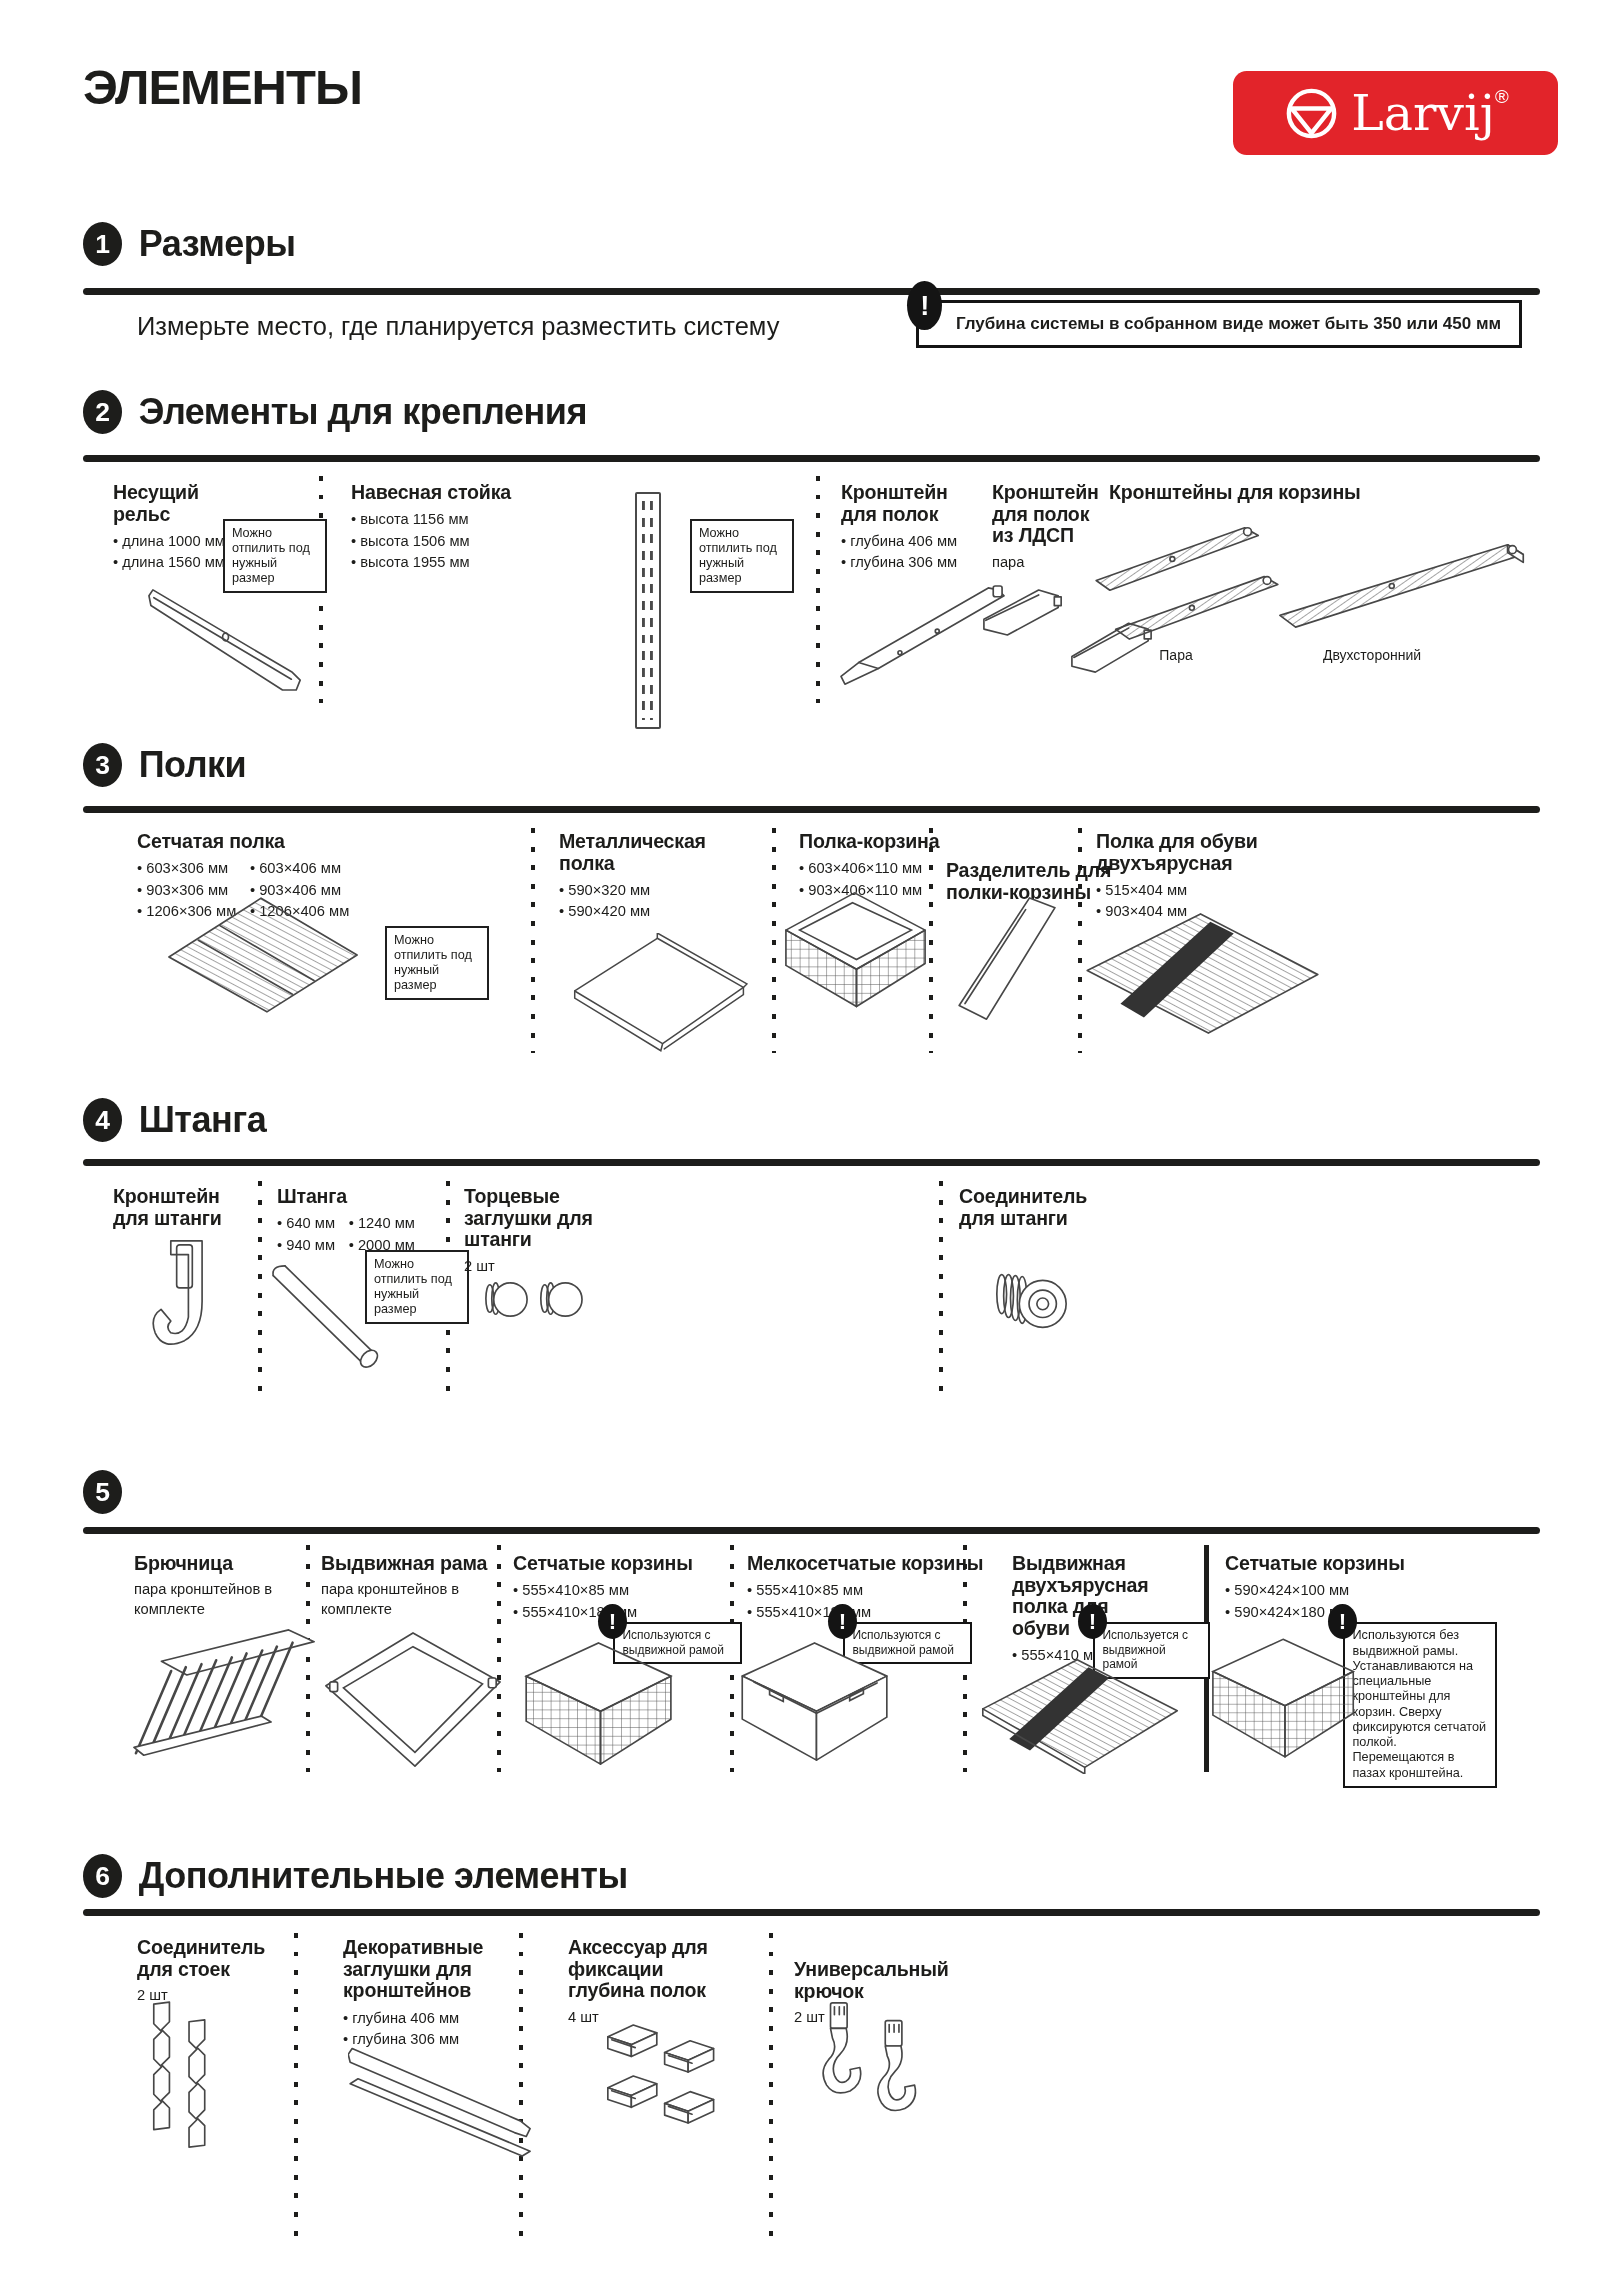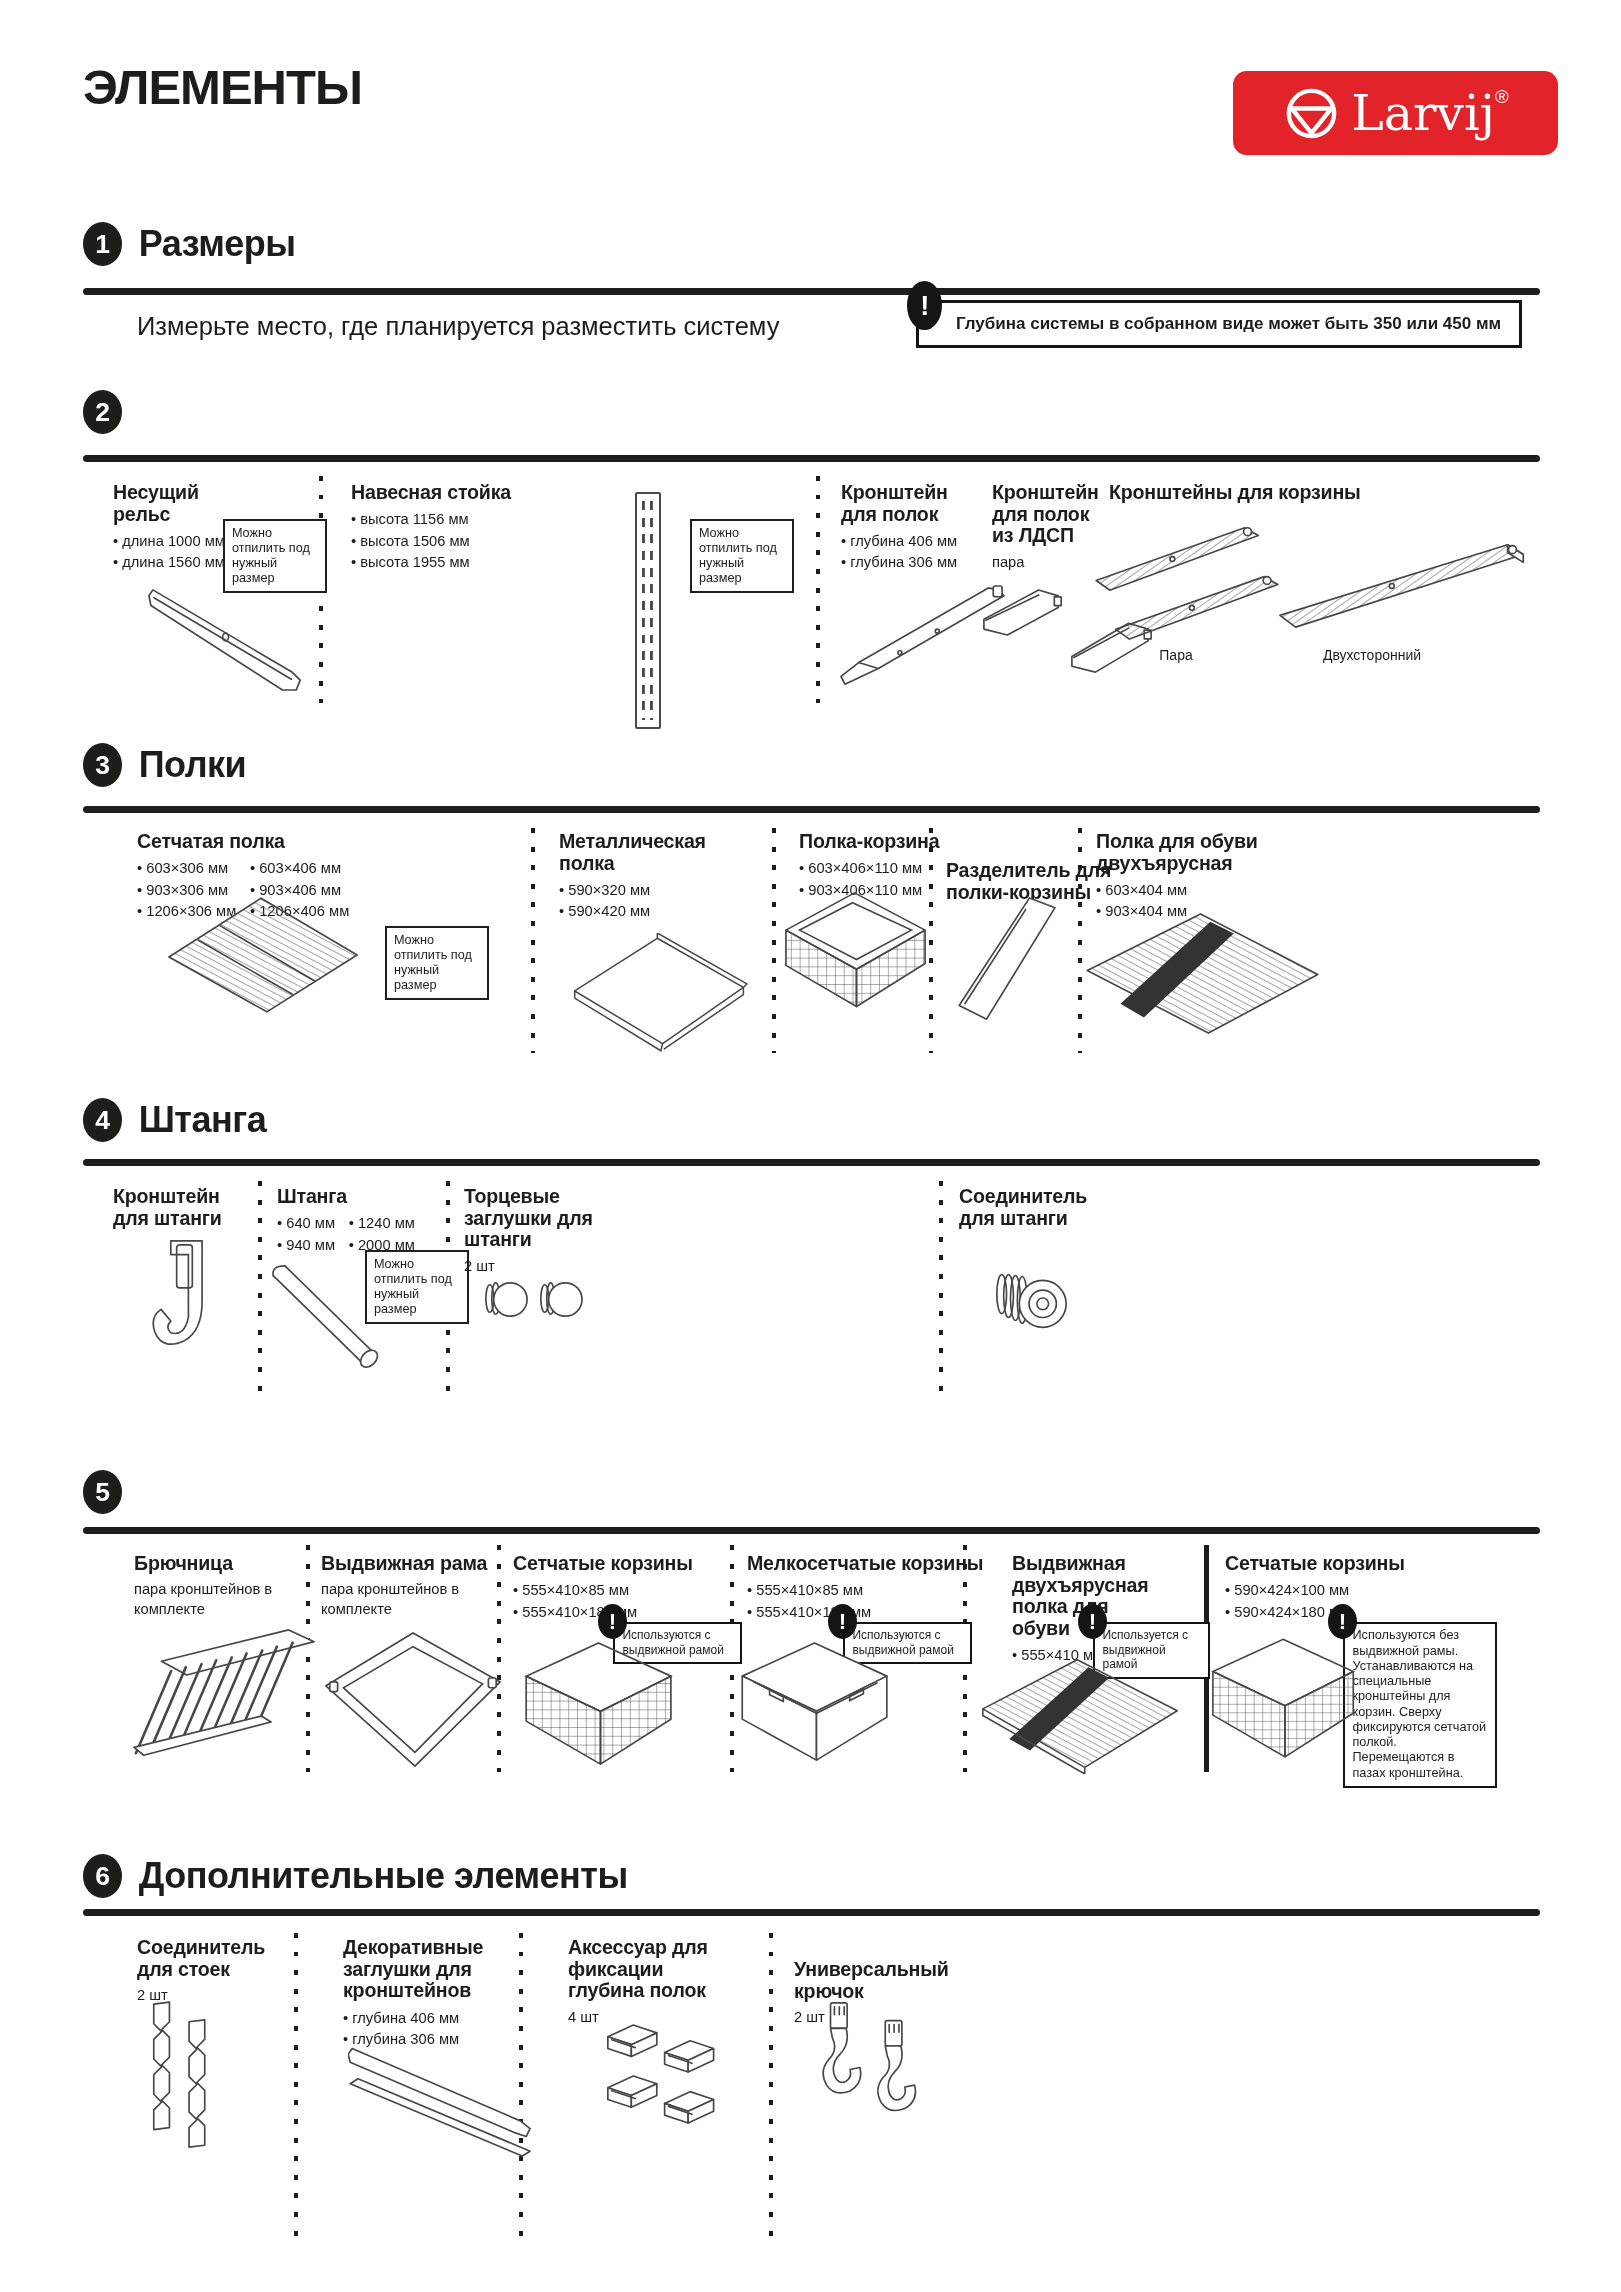--- a/index.html
+++ b/index.html
@@ -92,20 +92,21 @@
   </div>
   <div class="rule" style="top:288px"></div>
   <div class="s1text">Измерьте место, где планируется разместить систему</div>
   <div class="s1warn">
     <div class="s1dot">!</div>
     <span>Глубина системы в собранном виде может быть 350 или 450 мм</span>
   </div>
 
   <div class="sec-head" style="top:390px">
     <div class="badge">2</div>
+    <div class="sec-title">Элементы для крепления</div>
   </div>
   <div class="rule" style="top:455px"></div>
   <div class="dotsep" style="left:319px;top:476px;height:227px"></div>
   <div class="dotsep" style="left:816px;top:476px;height:227px"></div>
 
   <div class="abs" style="left:113px;top:482px;width:167px">
     <div class="it" style="width:108px">Несущий рельс</div>
     <div class="d">длина 1000 мм</div>
     <div class="d">длина 1560 мм</div>
   </div>
@@ -226,21 +227,21 @@
   <div class="abs" style="left:946px;top:860px">
     <div class="it" style="width:181px">Разделитель для полки-корзины</div>
   </div>
   <svg class="abs" style="left:953px;top:894px" width="113" height="132" viewBox="0 0 115 135">
     <polygon class="fw" points="78,4 104,14 34,128 6,114"></polygon>
     <line class="ln" x1="74" y1="16" x2="12" y2="112"></line>
   </svg>
 
   <div class="abs" style="left:1096px;top:831px">
     <div class="it" style="width:172px">Полка для обуви двухъярусная</div>
-    <div class="d">603×404 мм</div>
+    <div class="d">515×404 мм</div>
     <div class="d">903×404 мм</div>
   </div>
   <svg class="abs" style="left:1083px;top:910px" width="240" height="127" viewBox="0 0 245 130">
     <polygon class="fp2" points="120,4 240,66 128,126 4,62"></polygon>
     <polygon class="dk" points="130,12 154,24 62,110 38,96"></polygon>
   </svg>
 
   <div class="sec-head" style="top:1098px">
     <div class="badge">4</div>
     <div class="sec-title">Штанга</div>

